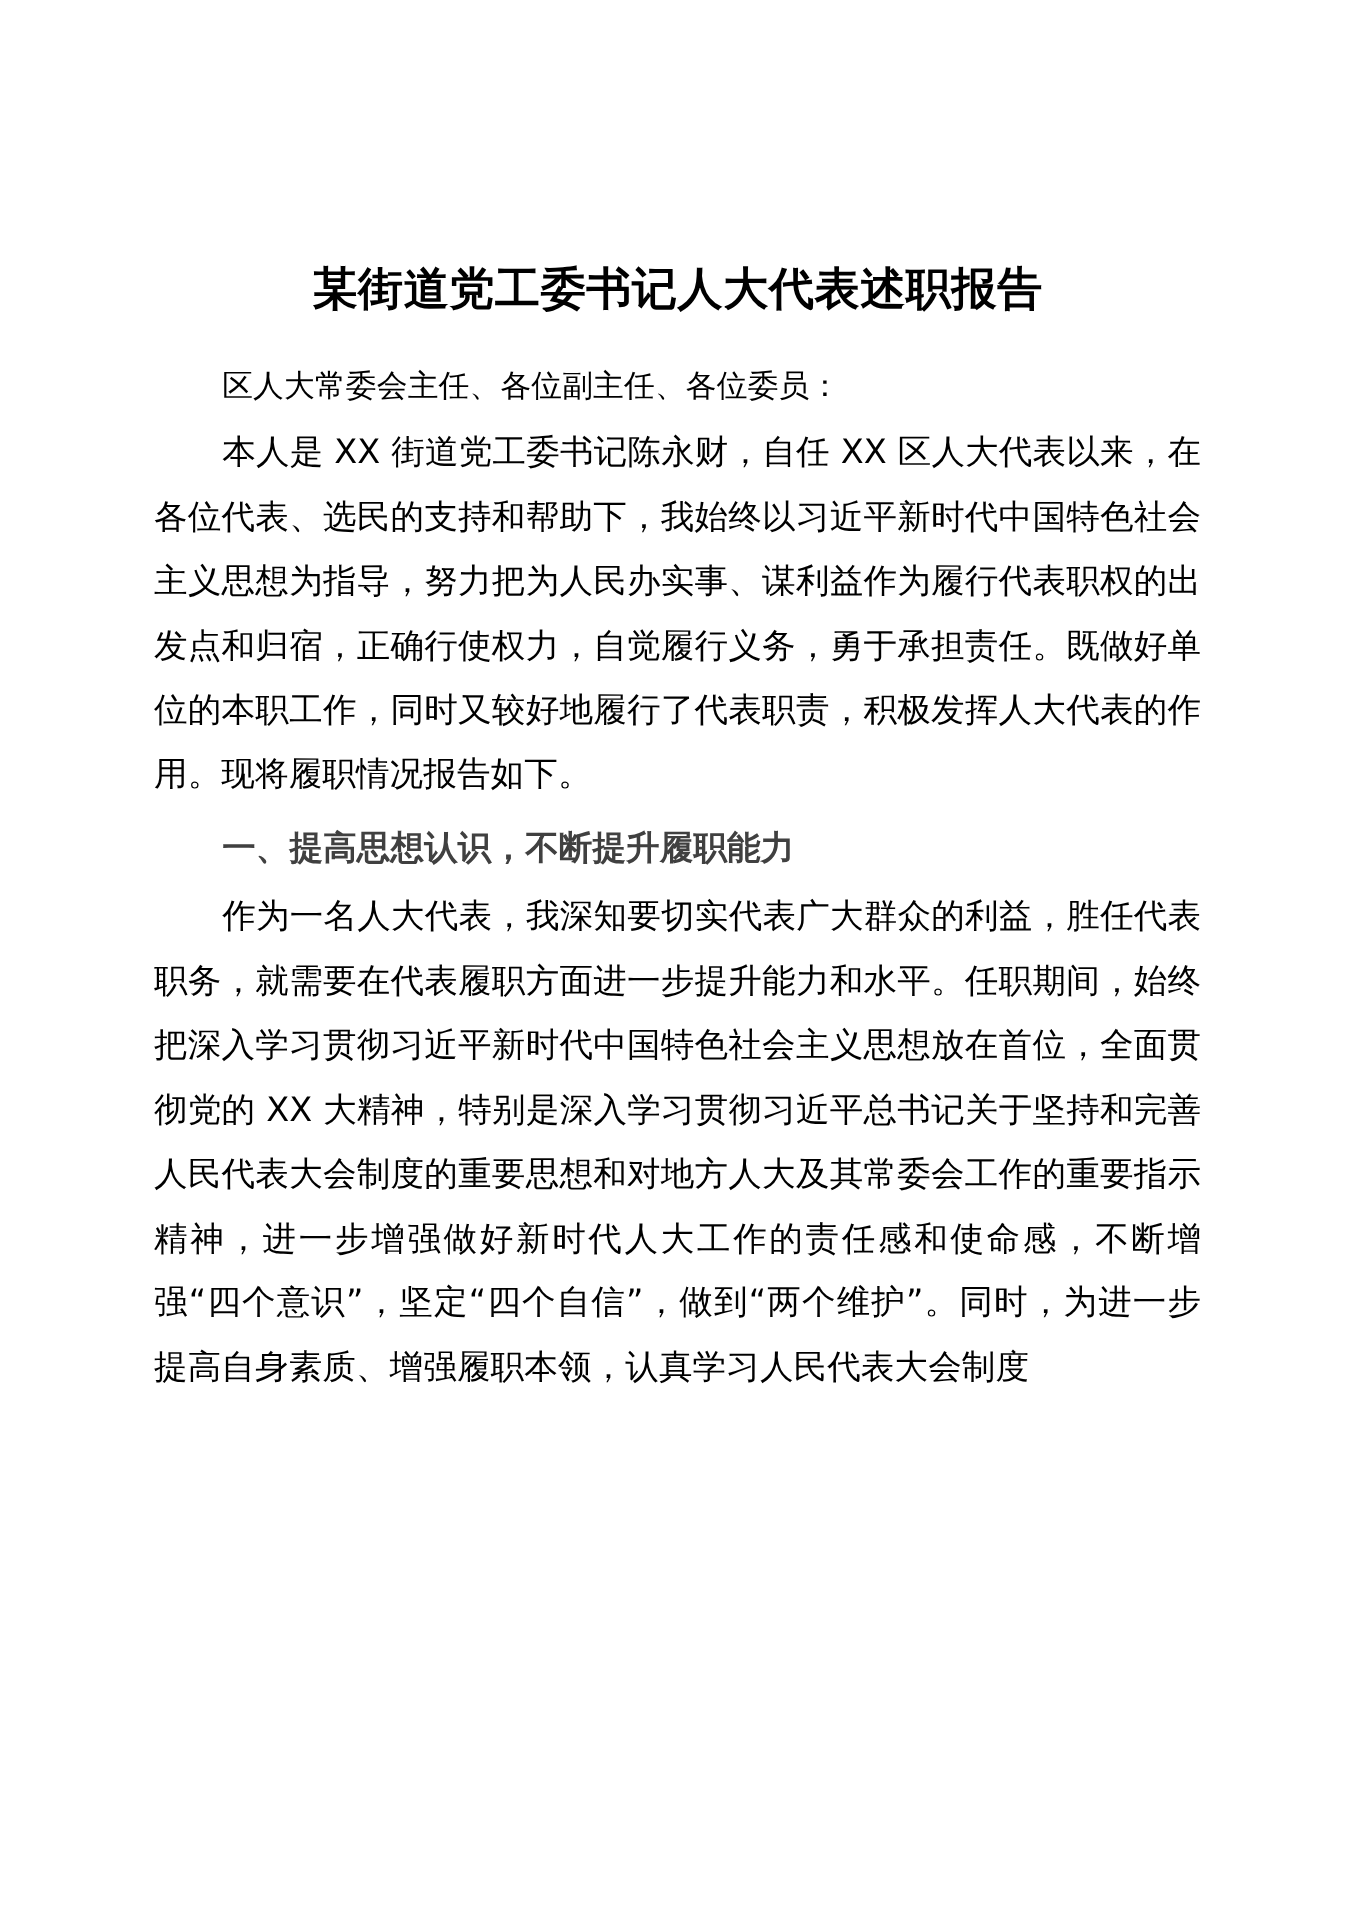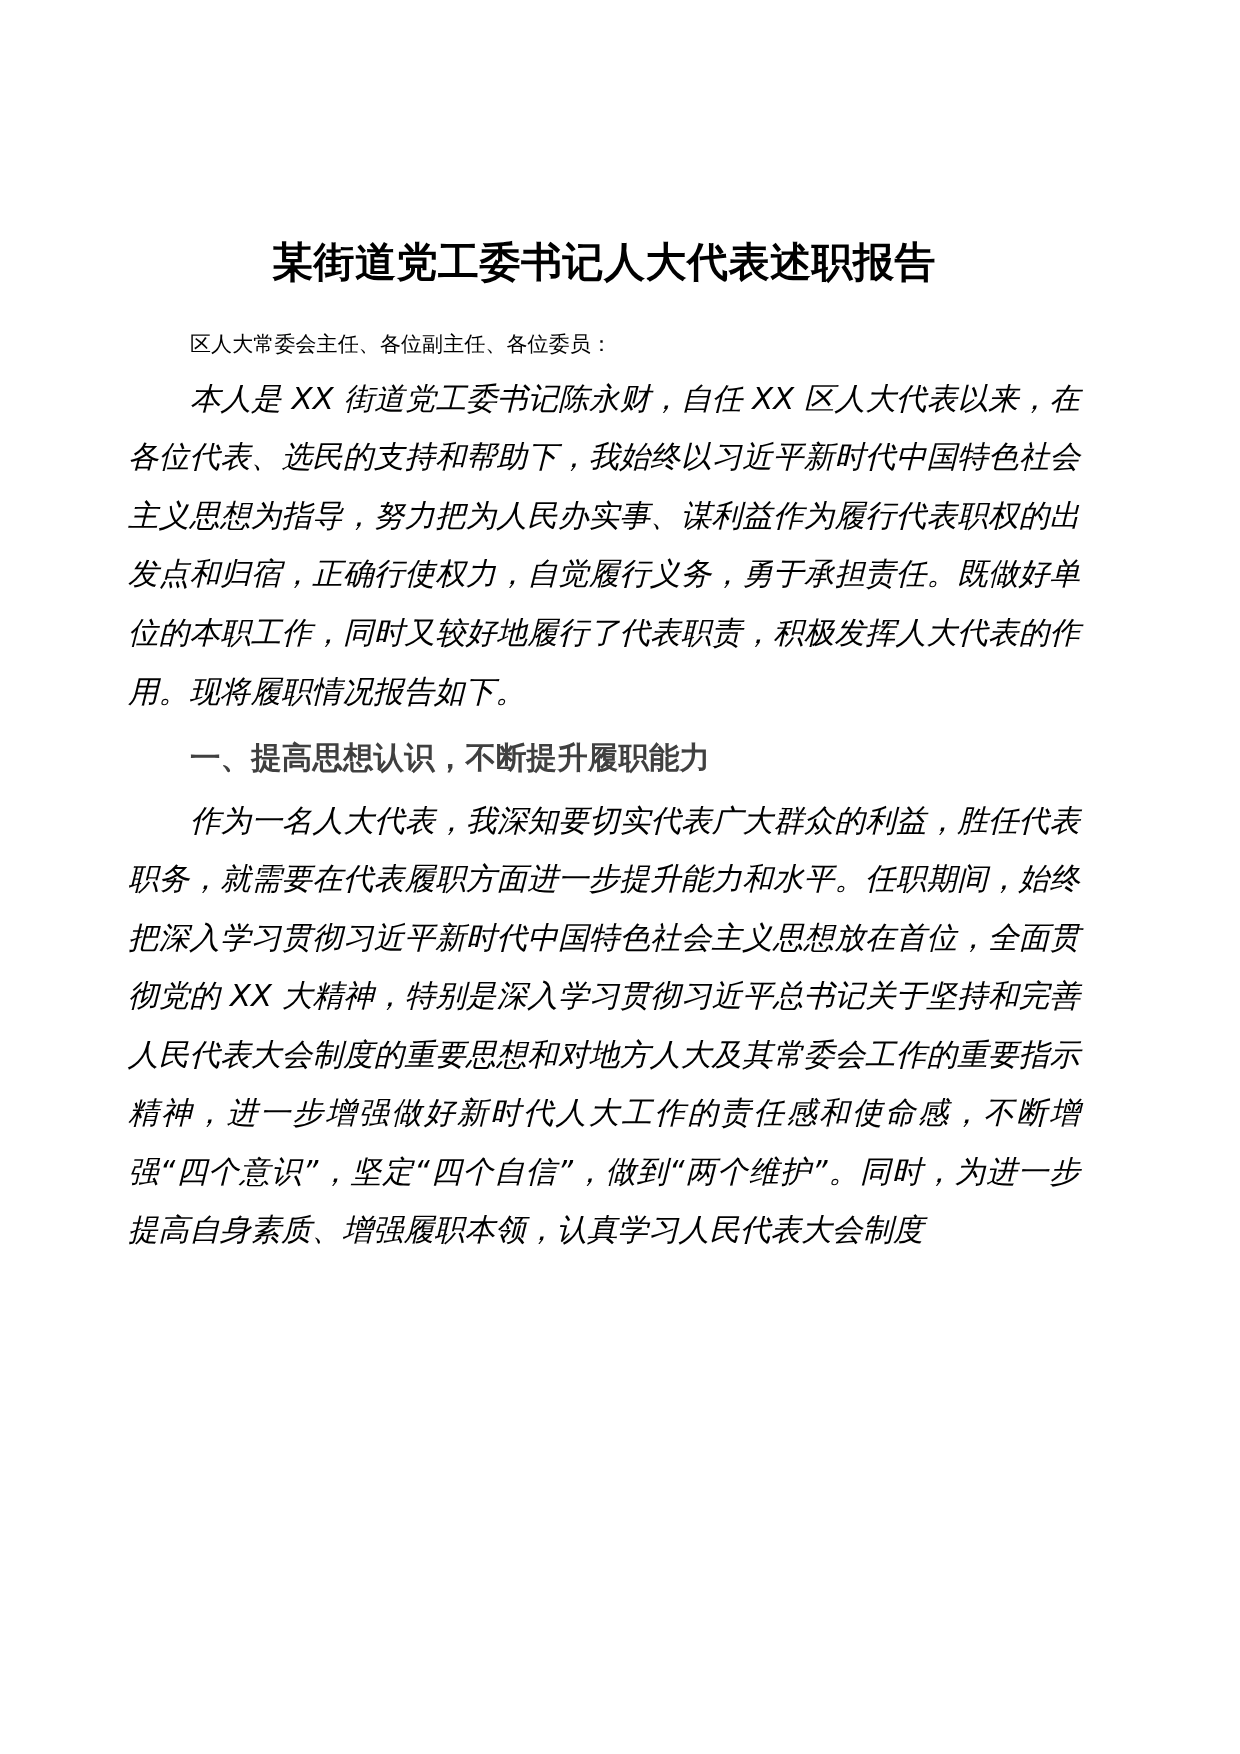--- a/index.html
+++ b/index.html
@@ -16,56 +16,55 @@
     position: relative;
     width: 1240px;
     height: 1754px;
     margin: 0 auto;
     background: #ffffff;
     box-sizing: border-box;
     overflow: hidden;
   }
   .content {
     position: absolute;
-    left: 128px;
+    left: 140px;
     top: 0;
     width: 952px;
   }
   .doc-title {
     margin: 0;
     padding-top: 232px;
     font-size: 41px;
     font-weight: bold;
     line-height: 1.5;
     letter-spacing: 0.5px;
     text-align: center;
     color: #000000;
   }
   .salutation {
     margin: 0;
     padding-top: 30px;
-    font-size: 21px;
+    font-size: 28px;
     line-height: 1.92;
     text-align: justify;
     text-align-last: left;
     text-indent: 62px;
     color: #000000;
     letter-spacing: 0.1px;
   }
   .body-para {
     margin: 0;
     padding-top: 6px;
     font-size: 30.5px;
     line-height: 1.92;
     text-align: justify;
     text-align-last: left;
     text-indent: 62px;
     color: #000000;
     letter-spacing: 0.1px;
-    font-style: italic;
   }
   .section-heading {
     margin: 0;
     padding-top: 8px;
     font-size: 30.5px;
     font-weight: bold;
     line-height: 1.92;
     text-indent: 62px;
     color: #404040;
     letter-spacing: 0.1px;

